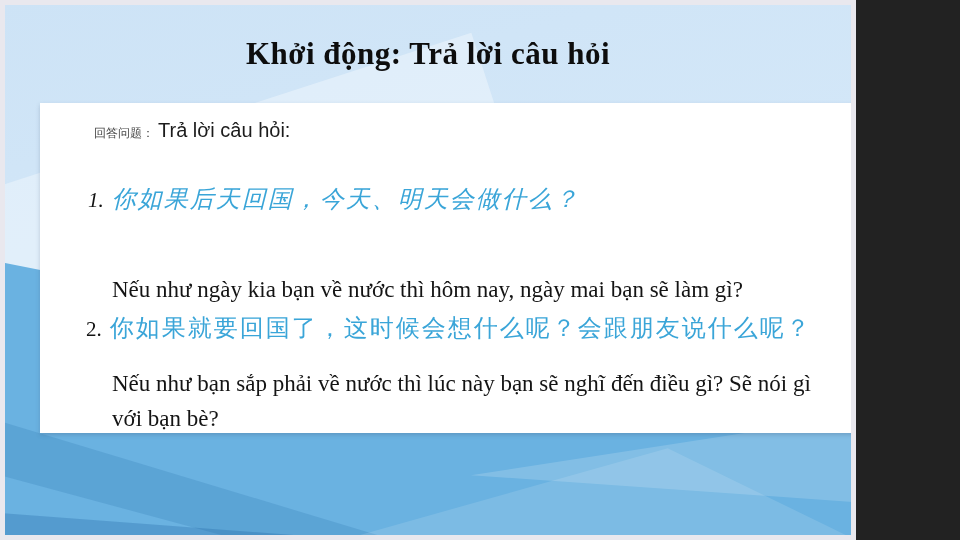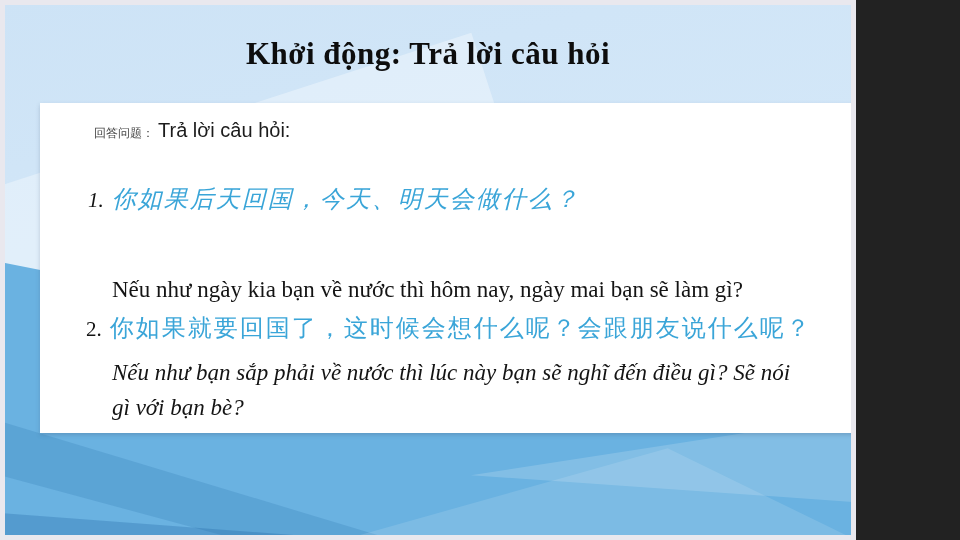--- a/index.html
+++ b/index.html
@@ -115,21 +115,21 @@
     font-family:"Liberation Serif", serif;
   }
   .q1{left:48px;top:80px;font-style:italic;}
   .q2{left:46px;top:209px;}
   .vi-text{
     position:absolute;
     font-size:23px;color:#141414;line-height:1.5;
     font-family:"Liberation Serif", serif;
   }
   .vi1{left:72px;top:134px;width:790px;margin-top:36px;}
-  .vi2{left:72px;top:253px;width:700px;font-style:italic;}
+  .vi2{left:72px;top:264px;width:700px;}
 </style>
 </head>
 <body>
 
 <div class="slide">
 
   <div class="bg-band-top"></div>
   <div class="bg-bottom"></div>
   <div class="bg-facet-dark2"></div>
   <div class="bg-facet-dark"></div>

